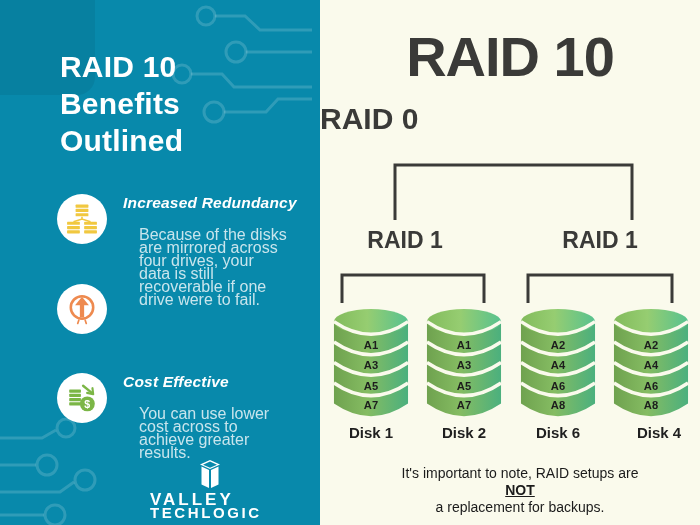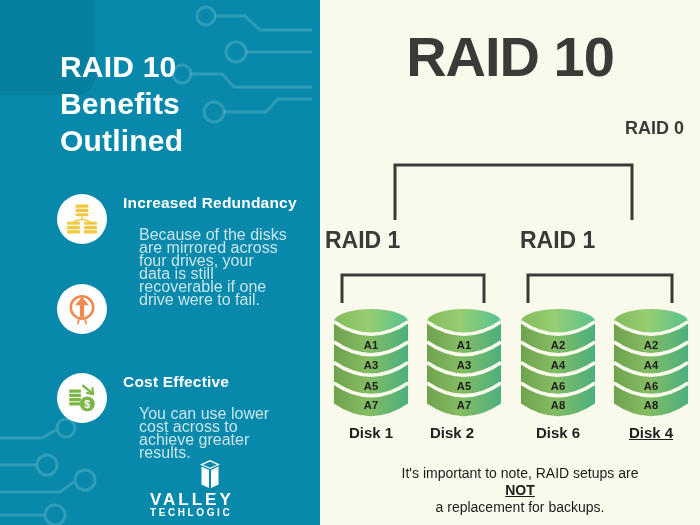--- a/index.html
+++ b/index.html
@@ -13,38 +13,38 @@
   .circuit{position:absolute;pointer-events:none;}
   .circuit-tr{top:0;right:0;}
   .circuit-bl{left:0;bottom:0;}
   .left-title{position:absolute;left:60px;top:48px;margin:0;color:#fff;font-size:30px;line-height:37px;font-weight:bold;letter-spacing:.2px;}
   .left-title span{display:block;}
   .benefit{position:absolute;left:57px;right:16px;display:flex;gap:16px;align-items:flex-start;}
   .benefit-1{top:194px;}
   .benefit-2{top:284px;}
   .benefit-3{top:373px;}
   .icon-circle{width:50px;height:50px;border-radius:50%;background:#fff;flex:0 0 50px;display:flex;align-items:center;justify-content:center;}
-  .benefit-title{margin:0 0 4px 0;color:#fff;font-size:15.5px;font-weight:bold;letter-spacing:.2px;}
+  .benefit-title{margin:0 0 4px 0;color:#fff;font-size:15.5px;font-weight:bold;letter-spacing:.2px;font-style:italic;}
   .benefit-desc{margin:16px;color:rgba(255,255,255,0.78);font-size:16px;line-height:13px;}
   .logo{position:absolute;left:150px;top:460px;width:120px;text-align:left;color:#fff;}
   .logo-cube{display:block;margin:0 auto 2px auto;}
   .logo-name{font-size:17px;font-weight:bold;letter-spacing:3px;line-height:15px;}
-  .logo-sub{font-size:10px;font-weight:bold;letter-spacing:2.6px;line-height:11px;}
+  .logo-sub{font-size:15px;font-weight:bold;letter-spacing:2.6px;line-height:11px;}
   
   .right-panel{position:absolute;left:320px;top:0;width:380px;height:525px;background:#FAFAEC;}
   .big-title{position:absolute;left:0;right:0;top:24px;margin:0;text-align:center;color:#3A3A38;font-size:56px;font-weight:bold;letter-spacing:-1px;}
-  .subtitle{position:absolute;left:0;right:0;top:102px;margin:16px;text-align:right;color:#3A3A38;font-size:18px;font-weight:bold;}
+  .subtitle{position:absolute;left:0;right:0;top:102px;margin:0;text-align:left;color:#3A3A38;font-size:30px;font-weight:bold;}
   .brackets{position:absolute;left:0;top:0;}
-  .raid1-label{position:absolute;top:227px;width:160px;color:#3A3A38;font-size:23px;font-weight:bold;}
+  .raid1-label{position:absolute;top:227px;width:160px;text-align:center;color:#3A3A38;font-size:23px;font-weight:bold;}
   .raid1-left{left:5px;}
   .raid1-right{left:200px;}
   .disk{position:absolute;top:306px;width:78px;}
   .disk-1{left:12px;}.disk-2{left:105px;}.disk-3{left:199px;}.disk-4{left:292px;}
   .disk-label{position:absolute;top:424px;width:78px;text-align:center;color:#1f1f1f;font-size:15px;font-weight:bold;}
-  .dl-1{left:12px;}.dl-2{left:93px;}.dl-3{left:199px;}.dl-4{left:292px;text-decoration:underline;}
+  .dl-1{left:12px;}.dl-2{left:105px;}.dl-3{left:199px;}.dl-4{left:300px;}
   .note{position:absolute;left:20px;right:0;top:465px;text-align:center;color:#1b1b1b;font-size:14px;line-height:17px;}
   .note .emph{font-weight:bold;text-decoration:underline;display:block;}
   .disk-block-text{font-size:11.5px;font-weight:bold;fill:#1d1d1d;text-anchor:middle;}
 </style>
 </head>
 <body>
 
 <svg width="0" height="0" style="position:absolute" aria-hidden="true">
   <defs>
     <linearGradient id="gBody" x1="0" y1="0" x2="1" y2="0">

